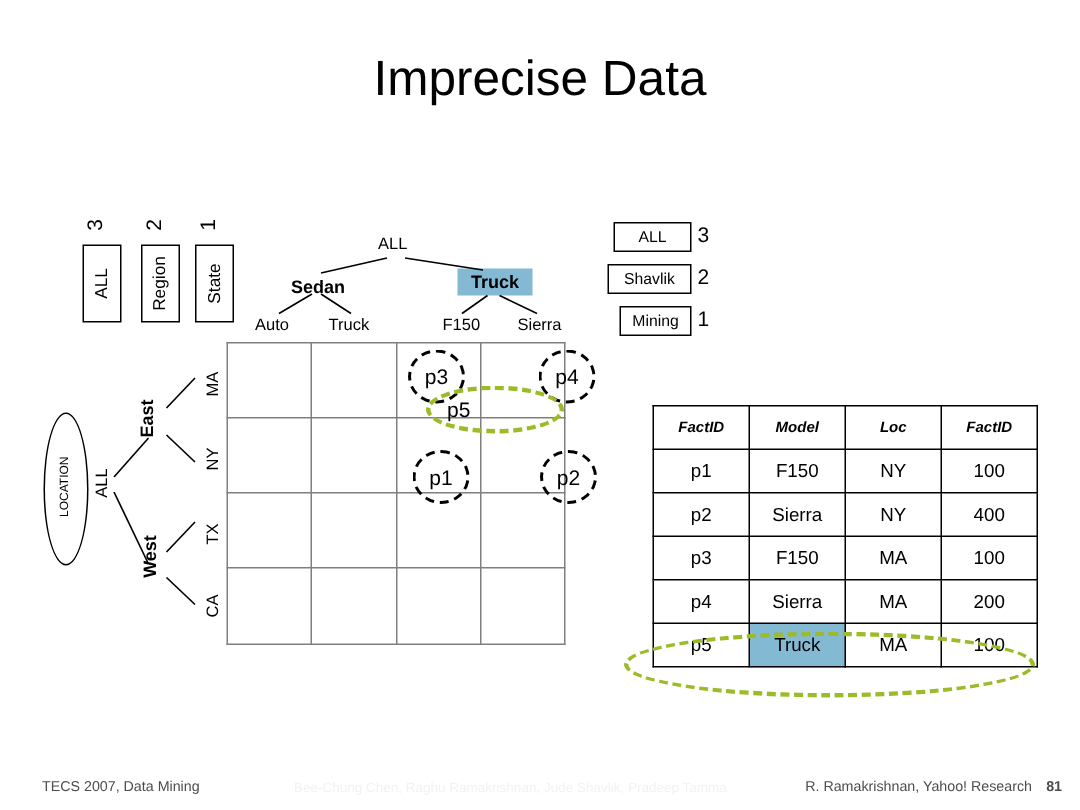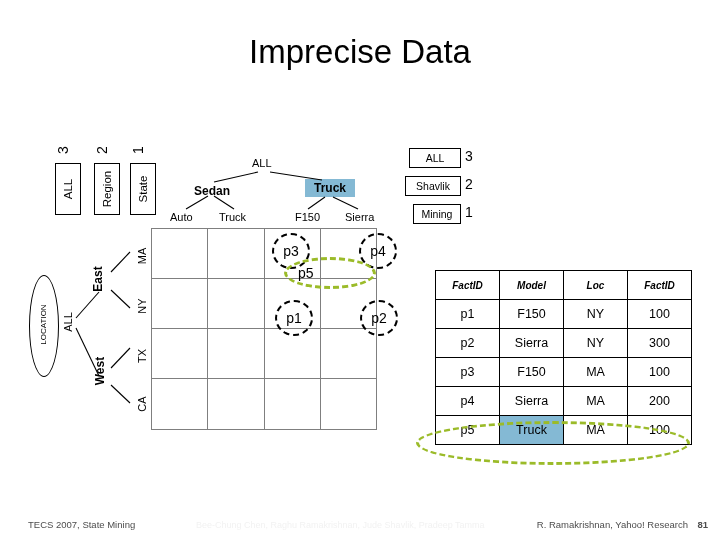--- a/index.html
+++ b/index.html
@@ -226,21 +226,21 @@
       <tr>
         <td>p1</td>
         <td>F150</td>
         <td>NY</td>
         <td>100</td>
       </tr>
       <tr>
         <td>p2</td>
         <td>Sierra</td>
         <td>NY</td>
-        <td>300</td>
+        <td>400</td>
       </tr>
       <tr>
         <td>p3</td>
         <td>F150</td>
         <td>MA</td>
         <td>100</td>
       </tr>
       <tr>
         <td>p4</td>
         <td>Sierra</td>
@@ -251,18 +251,18 @@
         <td>p5</td>
         <td class="cell-hl">Truck</td>
         <td>MA</td>
         <td>100</td>
       </tr>
     </tbody>
   </table>
 
   <div class="ell-row" style="left:416px;top:421px;width:274px;height:44px;"></div>
 
-  <div class="foot foot-left">TECS 2007, State Mining</div>
+  <div class="foot foot-left">TECS 2007, Data Mining</div>
   <div class="foot foot-mid">Bee-Chung Chen, Raghu Ramakrishnan, Jude Shavlik, Pradeep Tamma</div>
   <div class="foot foot-right">R. Ramakrishnan, Yahoo! Research</div>
   <div class="foot-num">81</div>
 
 </div>
 
 </body></html>

